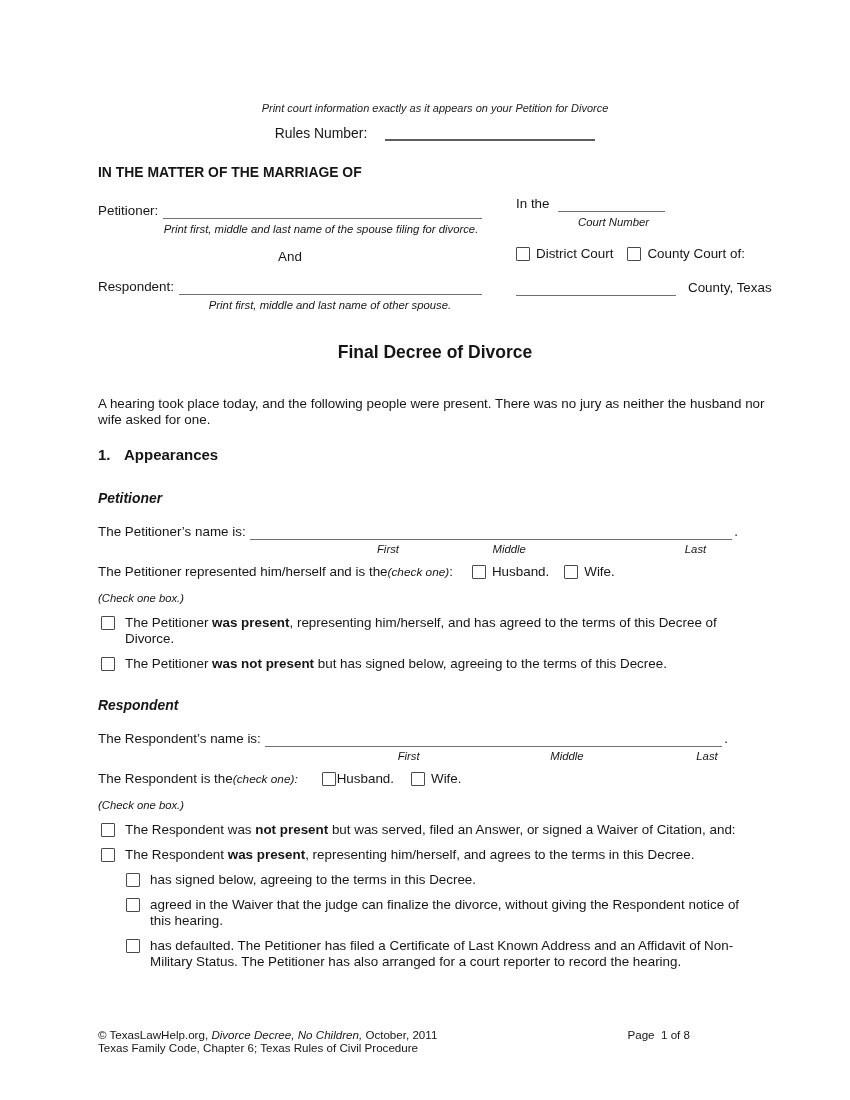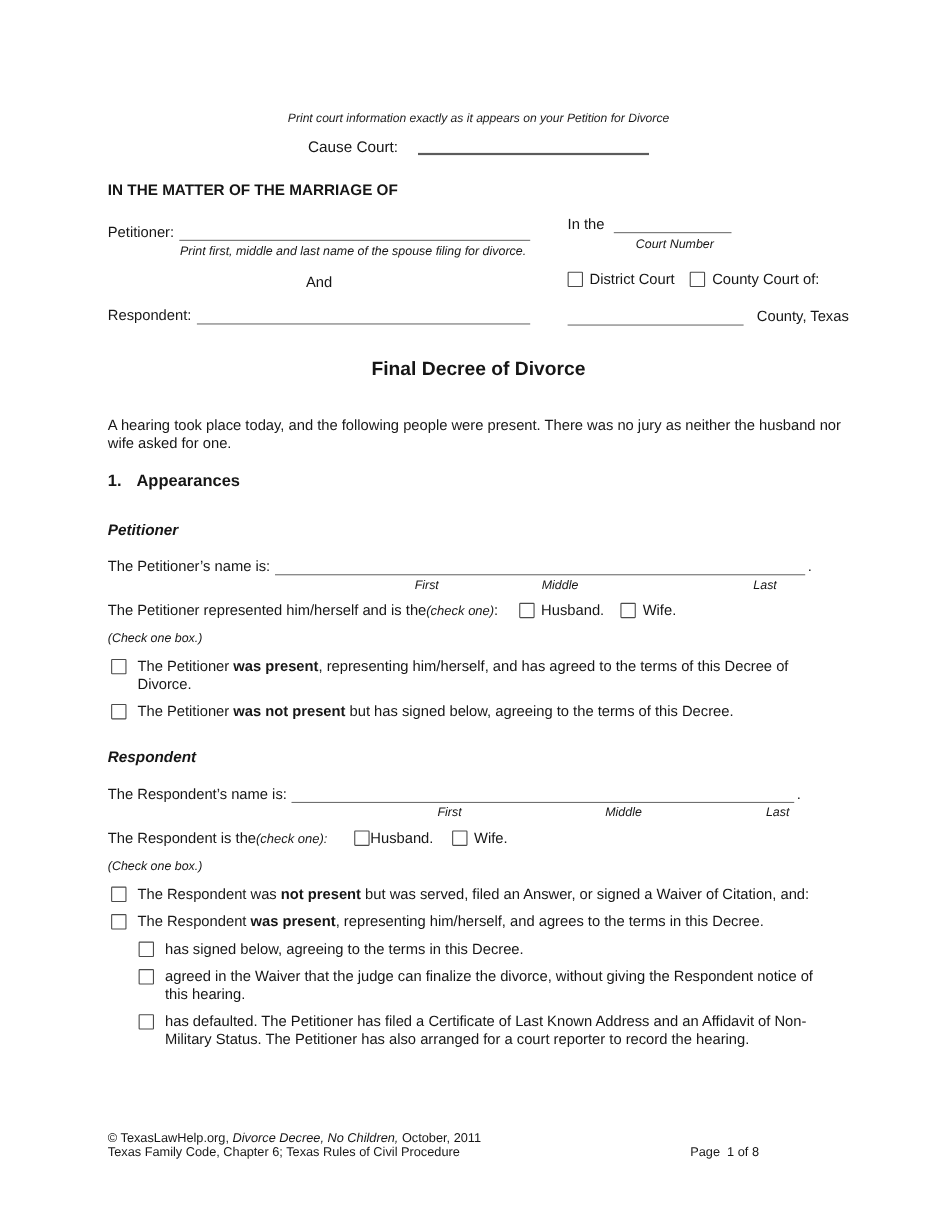--- a/index.html
+++ b/index.html
@@ -62,48 +62,49 @@
   .chk-item .cb { margin:1px 10px 0 3px; }
   .chk-txt { max-width:618px; }
   .chk-txt-r { max-width:622px; }
   .sub-item { margin-left:28px; }
   .sub-item .cb { margin-left:0; }
   .sub-txt { max-width:600px; }
   .mt12 { margin-top:12px; }
   .mt25 { margin-top:25px; }
 
   
-  .footer { position:absolute; left:98px; top:1028px; width:592px; display:flex; justify-content:space-between; align-items:flex-end; font-size:11.6px; line-height:13.4px; }
+  .footer { position:absolute; left:98px; top:1028px; width:592px; display:flex; justify-content:space-between; font-size:11.6px; line-height:13.4px; }
   .pagenum { white-space:pre; }
 </style>
 </head>
 <body>
 
 <div class="page">
   <div class="content">
 
     <div class="note">Print court information exactly as it appears on your Petition for Divorce</div>
     <div class="cause-row">
-      <span>Cause Court:</span>
+      <span>Rules Number:</span>
       <span class="cause-line"></span>
     </div>
     <div class="matter">IN THE MATTER OF THE MARRIAGE OF</div>
 
     <div class="cols">
       <div class="col-left">
         <div class="fill-row">
           <span>Petitioner:</span>
           <span class="fill-line"></span>
         </div>
         <div class="caption cap-pet">Print first, middle and last name of the spouse filing for divorce.</div>
         <div class="and-row">And</div>
         <div class="fill-row resp-row">
           <span>Respondent:</span>
           <span class="fill-line"></span>
         </div>
+        <div class="caption cap-resp">Print first, middle and last name of other spouse.</div>
       </div>
 
       <div class="col-right">
         <div class="fill-row">
           <span>In the</span>
           <span class="inthe-line"></span>
         </div>
         <div class="court-num">Court Number</div>
         <div class="court-type-row">
           <span class="cb"></span>

